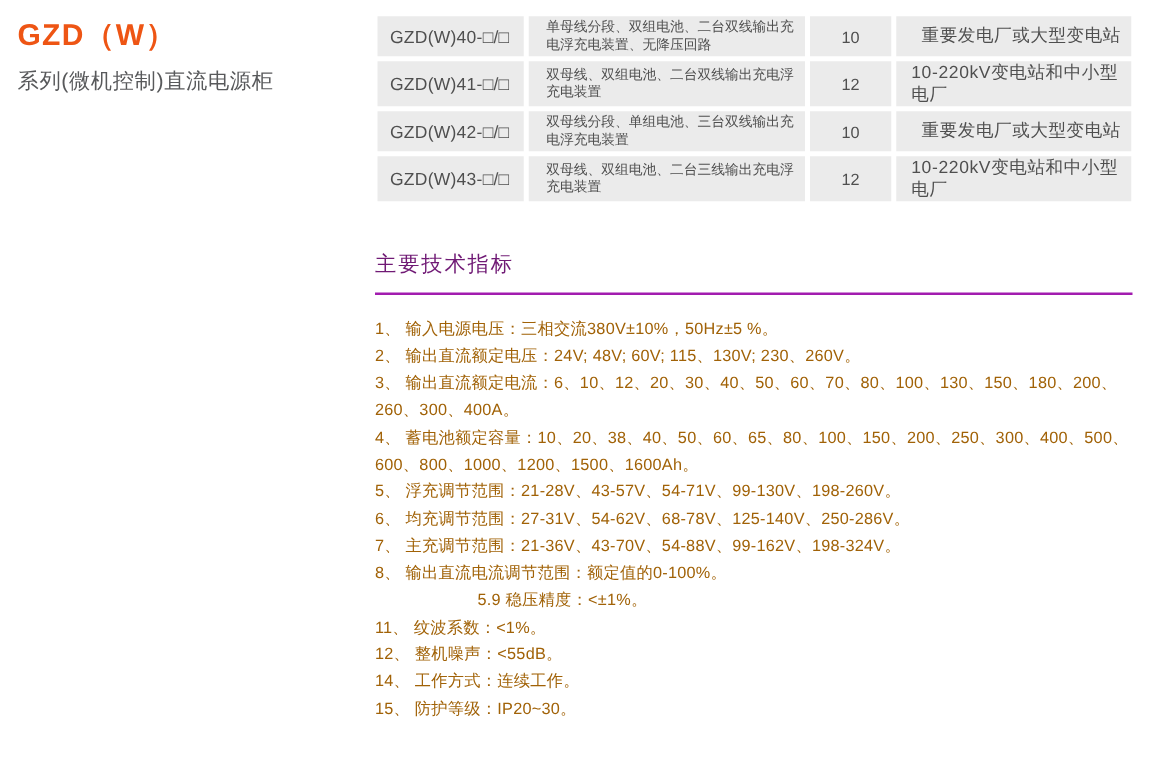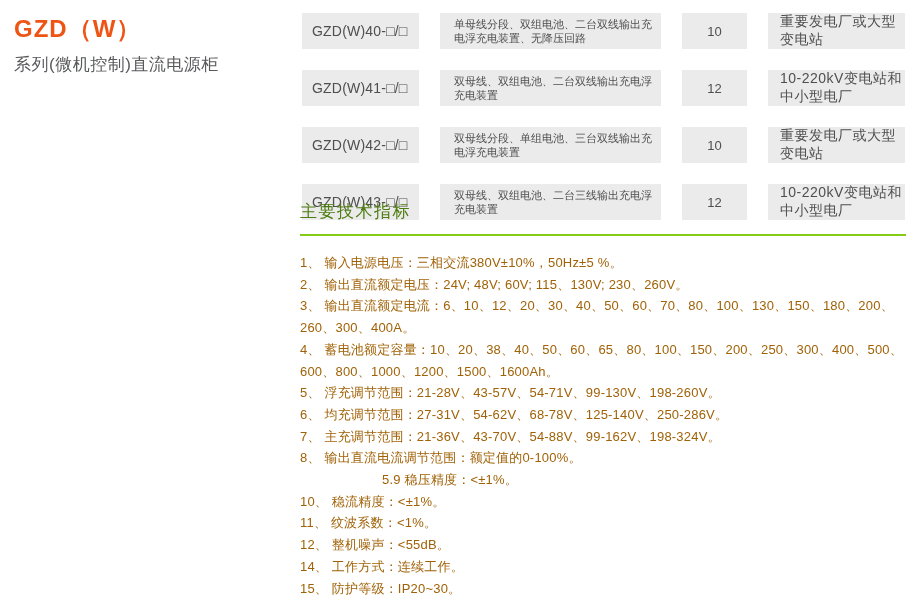--- a/index.html
+++ b/index.html
@@ -38,21 +38,21 @@
   }
 
   
   .model-table {
     position: absolute;
     left: 302px;
     top: 13px;
     width: 603px;
     display: grid;
     grid-template-columns: 117px 221px 65px 1fr;
-    gap: 21px;
+    gap: 4px;
   }
   .cell {
     background: #ebebeb;
     color: #4f4f4f;
     display: flex;
     align-items: center;
     min-height: 32px;
     box-sizing: border-box;
   }
   .cell.model {
@@ -78,24 +78,24 @@
 
   
   .specs-heading {
     position: absolute;
     left: 300px;
     top: 200px;
     width: 606px;
     margin: 0;
     font-size: 17px;
     font-weight: normal;
-    color: #4d7c0f;
+    color: #701a75;
     letter-spacing: 1.5px;
     padding-bottom: 11px;
-    border-bottom: 2px solid #84cc16;
+    border-bottom: 2px solid #a21caf;
     box-sizing: border-box;
   }
 
   
   .spec-list {
     position: absolute;
     left: 300px;
     top: 252px;
     width: 614px;
     font-size: 13px;
@@ -154,20 +154,19 @@
     <p class="spec-item">2、 输出直流额定电压：24V; 48V; 60V; 115、130V; 230、260V。</p>
     <p class="spec-item">3、 输出直流额定电流：6、10、12、20、30、40、50、60、70、80、100、130、150、180、200、260、300、400A。</p>
     <p class="spec-item">4、 蓄电池额定容量：10、20、38、40、50、60、65、80、100、150、200、250、300、400、500、600、800、1000、1200、1500、1600Ah。</p>
     <p class="spec-item">5、 浮充调节范围：21-28V、43-57V、54-71V、99-130V、198-260V。</p>
     <p class="spec-item">6、 均充调节范围：27-31V、54-62V、68-78V、125-140V、250-286V。</p>
     <p class="spec-item">7、 主充调节范围：21-36V、43-70V、54-88V、99-162V、198-324V。</p>
     <p class="spec-item spec-split">
       <span>8、 输出直流电流调节范围：额定值的0-100%。</span>
       <span class="stability-note">5.9 稳压精度：&lt;±1%。</span>
     </p>
-    <p class="spec-item">10、 稳流精度：&lt;±1%。</p>
     <p class="spec-item">11、 纹波系数：&lt;1%。</p>
     <p class="spec-item">12、 整机噪声：&lt;55dB。</p>
     <p class="spec-item">14、 工作方式：连续工作。</p>
     <p class="spec-item">15、 防护等级：IP20~30。</p>
   </div>
 
 </div>
 
 </body></html>

